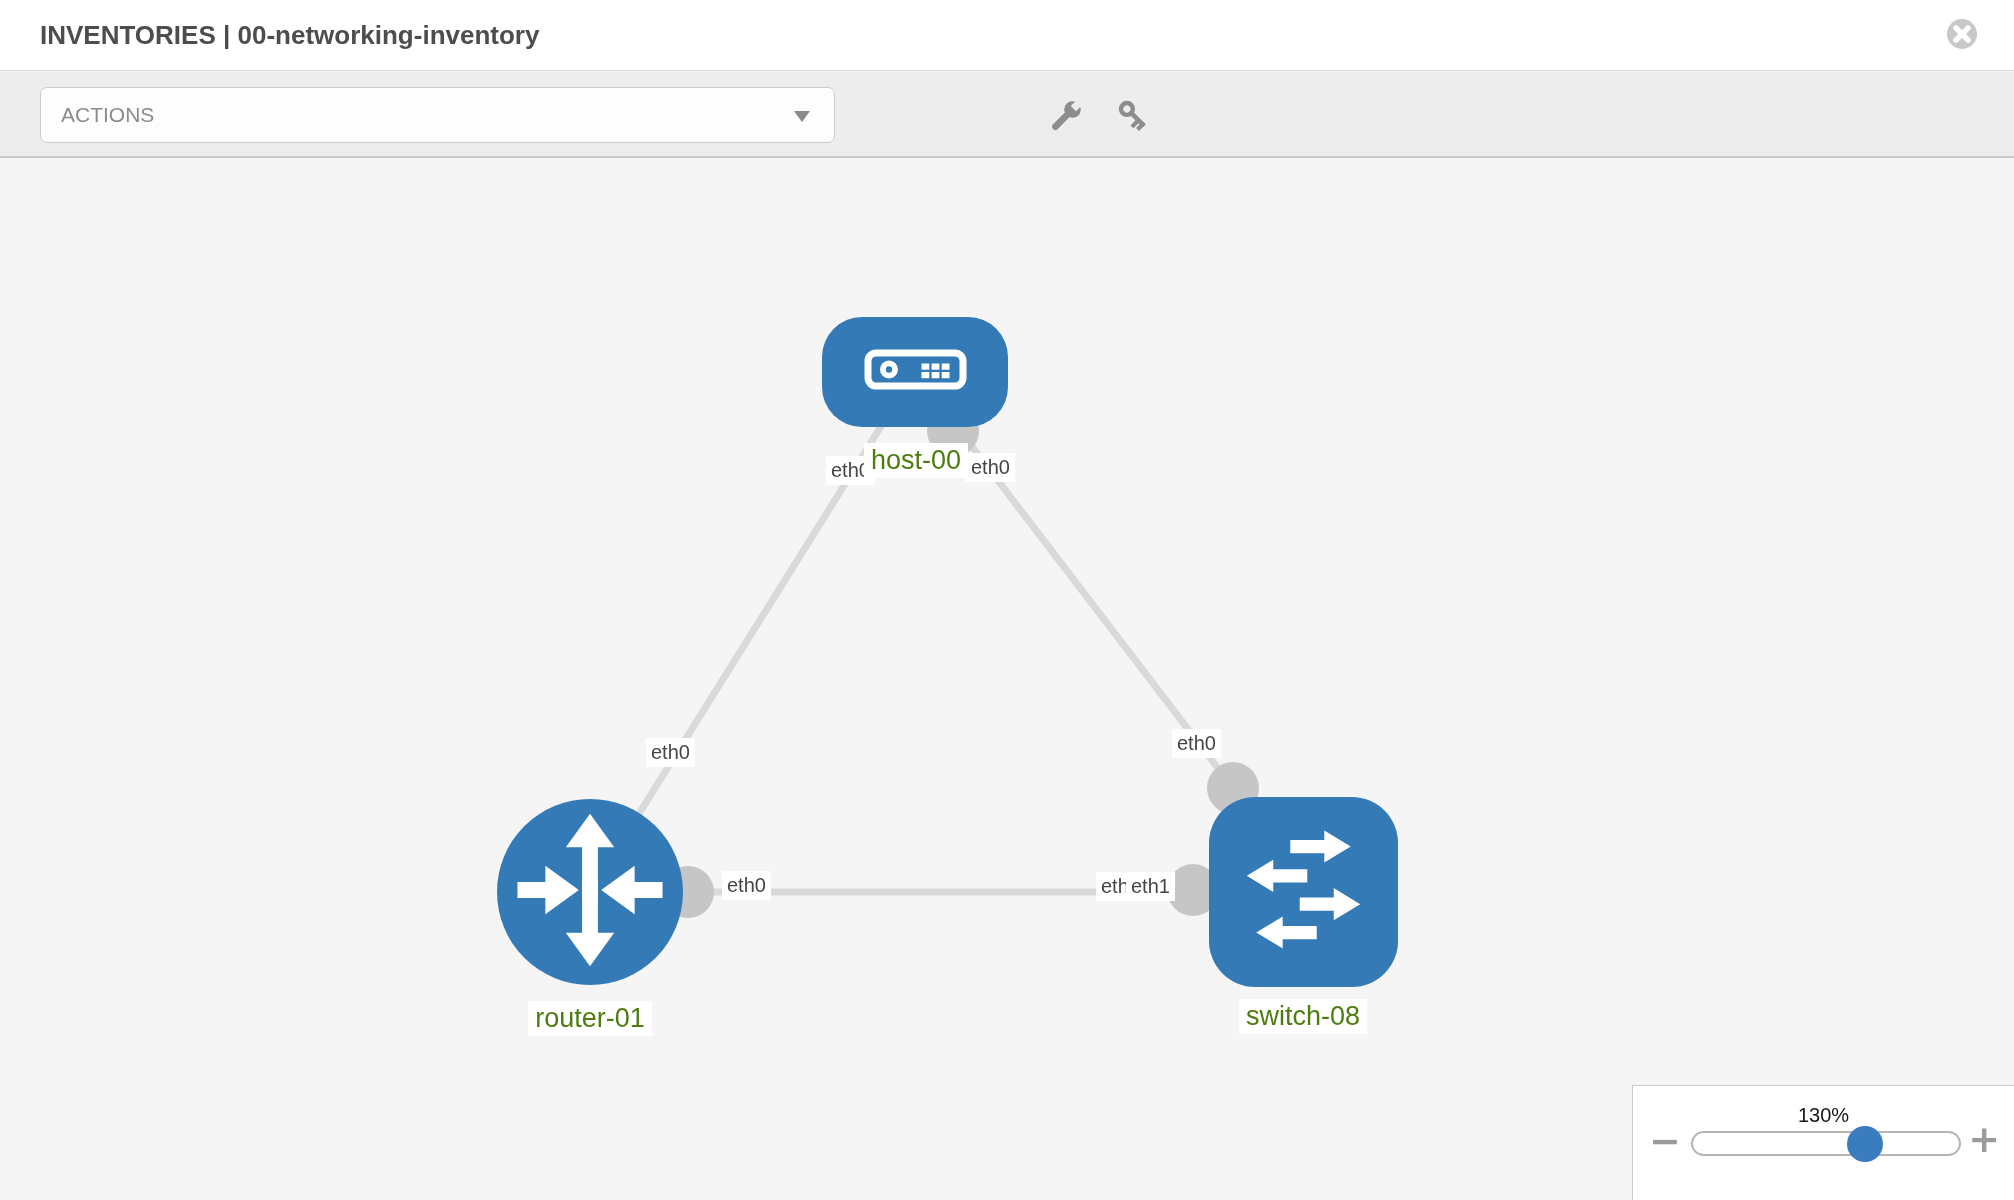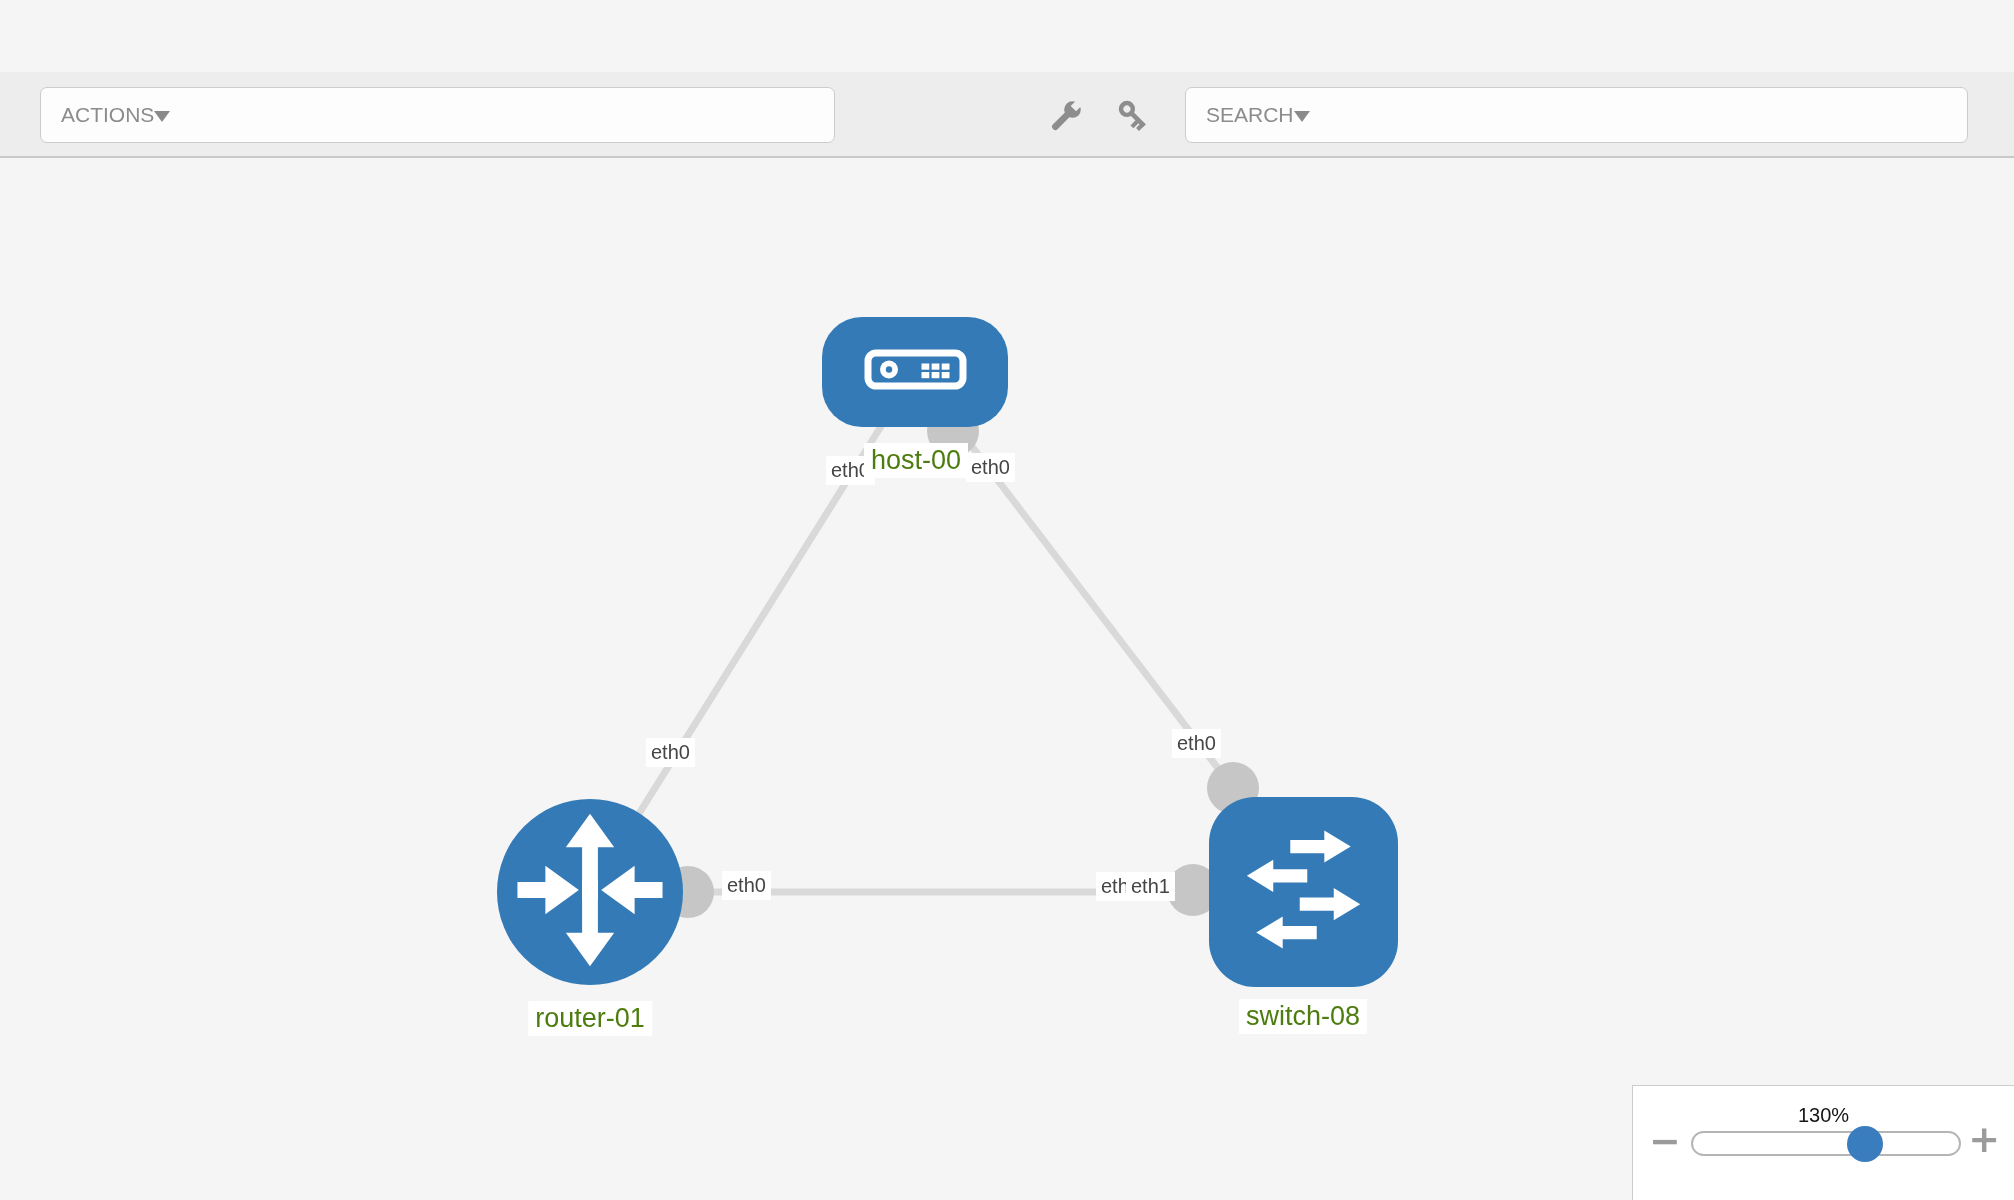--- a/index.html
+++ b/index.html
@@ -13,21 +13,21 @@
     background: #ffffff; border-bottom: 1px solid #d9d9d9; z-index: 30; }
   .page-title { position: absolute; left: 40px; top: 50%; transform: translateY(-50%);
     font-size: 26px; font-weight: bold; color: #4d4d4d; white-space: nowrap; }
   .close-btn { position: absolute; right: 36px; top: 18px; width: 32px; height: 32px;
     cursor: pointer; border: none; background: transparent; padding: 0; }
   
   .toolbar { position: absolute; top: 72px; left: 0; right: 0; height: 86px;
     background: #ededed; border-bottom: 2px solid #c9c9c9; z-index: 30; }
   .select-box { position: absolute; top: 15px; height: 56px; background: #fdfdfd;
     border: 1px solid #cccccc; border-radius: 7px; display: flex; align-items: center;
-    padding: 0 24px 0 20px; font-size: 21px;
+    justify-content: space-between; padding: 0 24px 0 20px; font-size: 21px;
     color: #8c8c8c; cursor: pointer; }
   .select-box.actions { left: 40px; width: 795px; }
   .select-box.search  { left: 1185px; width: 783px; }
   .tool-btn { position: absolute; top: 24px; width: 40px; height: 40px; border: none;
     background: transparent; padding: 0; cursor: pointer; }
   .tool-btn.wrench { left: 1046px; }
   .tool-btn.key    { left: 1114px; }
   
   .canvas { position: absolute; top: 160px; left: 0; width: 2014px; height: 1040px;
     background: #f5f5f5; }
@@ -55,20 +55,32 @@
   .zoom-track { position: absolute; left: 58px; top: 45px; width: 270px; height: 25px;
     border: 2px solid #b5b5b5; border-radius: 13px; background: #fff; cursor: pointer; }
   .zoom-thumb { position: absolute; left: 214px; top: 40px; width: 36px; height: 36px;
     border-radius: 50%; background: #3a7dbe; cursor: grab; }
 </style>
 </head>
 <body>
 
 <div class="app">
 
+  <div class="titlebar">
+    <div class="page-title">INVENTORIES | 00-networking-inventory</div>
+    <button class="close-btn">
+      <span>
+        <svg width="32" height="32" viewBox="0 0 32 32">
+          <circle cx="16" cy="16" r="15" fill="#c8c8c8"></circle>
+          <line x1="10" y1="10" x2="22" y2="22" stroke="#fff" stroke-width="5.5" stroke-linecap="round"></line>
+          <line x1="22" y1="10" x2="10" y2="22" stroke="#fff" stroke-width="5.5" stroke-linecap="round"></line>
+        </svg>
+      </span>
+    </button>
+  </div>
 
   <div class="toolbar">
     <div class="select-box actions">
       <span>ACTIONS</span>
       <span>
         <svg width="16" height="11" viewBox="0 0 16 11">
             <polygon points="0,0 16,0 8,11" fill="#8a8a8a"></polygon>
           </svg>
       </span>
     </div>
@@ -91,28 +103,20 @@
           <g transform="rotate(-45 24 24)">
             <circle cx="24" cy="12" r="7" fill="none" stroke="#8d8d8d" stroke-width="5.5"></circle>
             <rect x="21.5" y="18" width="5.5" height="23" fill="#8d8d8d"></rect>
             <rect x="13" y="29" width="9" height="5" fill="#8d8d8d"></rect>
             <rect x="15.5" y="36" width="11" height="5" fill="#8d8d8d"></rect>
           </g>
         </svg>
       </span>
     </button>
 
-    <div class="select-box search">
-      <span>SEARCH</span>
-      <span>
-        <svg width="16" height="11" viewBox="0 0 16 11">
-            <polygon points="0,0 16,0 8,11" fill="#8a8a8a"></polygon>
-          </svg>
-      </span>
-    </div>
   </div>
 
   <div class="canvas">
 
     <svg class="links-layer" width="2014" height="1040">
       <g stroke="#d9d9d9" stroke-width="7">
         <line x1="915" y1="212" x2="590" y2="732"></line>
         <line x1="915" y1="212" x2="1233" y2="628"></line>
         <line x1="590" y1="732" x2="1303" y2="732"></line>
       </g>

